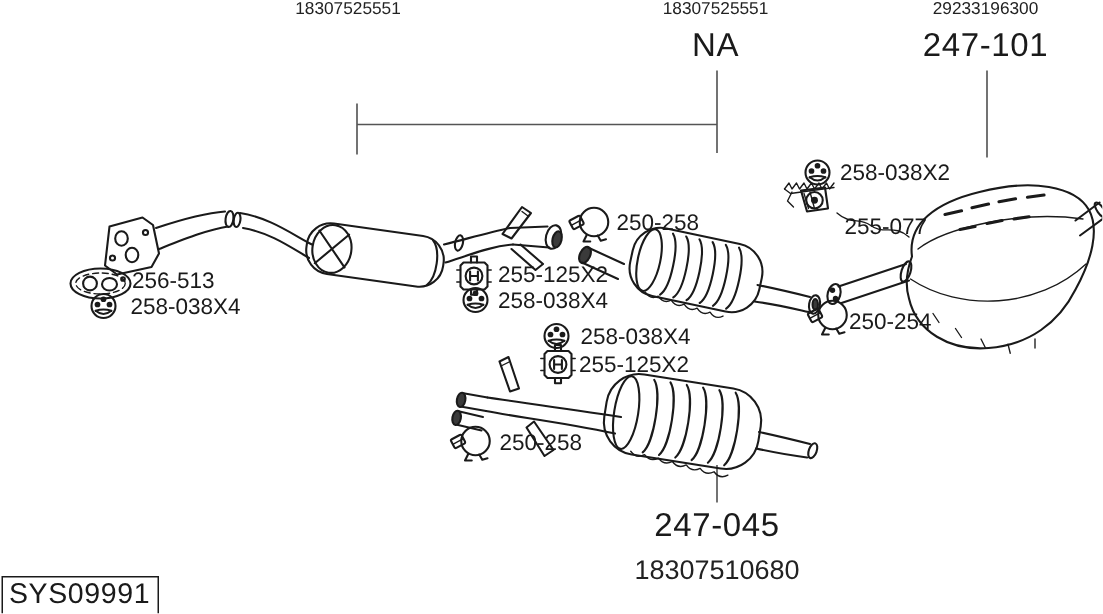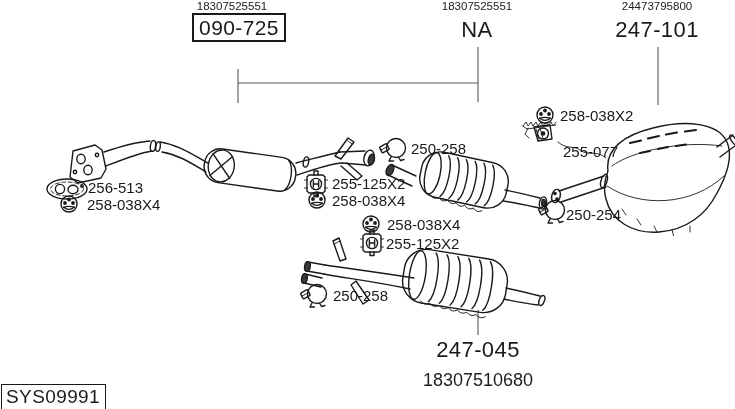--- a/index.html
+++ b/index.html
@@ -181,26 +181,25 @@
     <use href="#i-clamp" transform="translate(395,148)"></use>
     <use href="#i-nut" transform="translate(545,115)"></use>
     <use href="#i-bracket" transform="translate(540,131)"></use>
     <use href="#i-clamp" transform="translate(554,210)"></use>
     <use href="#i-nut" transform="translate(371,224)"></use>
     <use href="#i-mount" transform="translate(372,243)"></use>
     <use href="#i-clamp" transform="translate(316,294)"></use>
   </svg>
 
   <div class="lbl sm" style="left:232px;top:1px">18307525551</div>
-  <div class="pbox" style="left:192px;top:13px">090-725</div>
 
   <div class="lbl sm" style="left:477px;top:1px">18307525551</div>
   <div class="lbl lg" style="left:477px;top:19px">NA</div>
 
-  <div class="lbl sm" style="left:657px;top:1px">24473795800</div>
+  <div class="lbl sm" style="left:657px;top:1px">29233196300</div>
   <div class="lbl lg" style="left:657px;top:19px">247-101</div>
 
   <div class="lbl lg" style="left:478px;top:339px">247-045</div>
   <div class="lbl xs" style="left:478px;top:371px">18307510680</div>
   <div class="sysbox" style="left:1px;top:384px">SYS09991</div>
 
   <div class="lbl md" style="left:88px;top:180px">256-513</div>
   <div class="lbl md" style="left:87px;top:197px">258-038X4</div>
   <div class="lbl md" style="left:332px;top:176px">255-125X2</div>
   <div class="lbl md" style="left:332px;top:193px">258-038X4</div>

